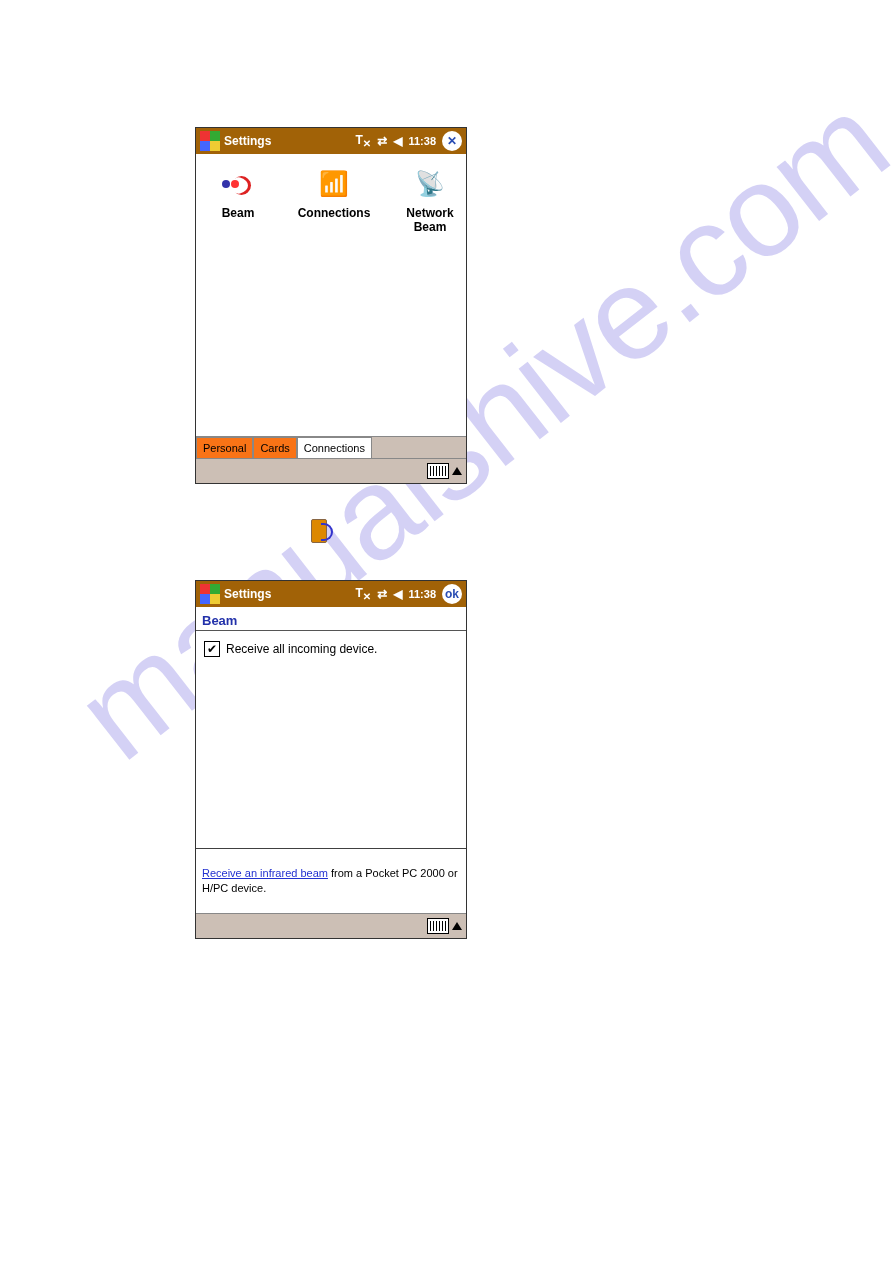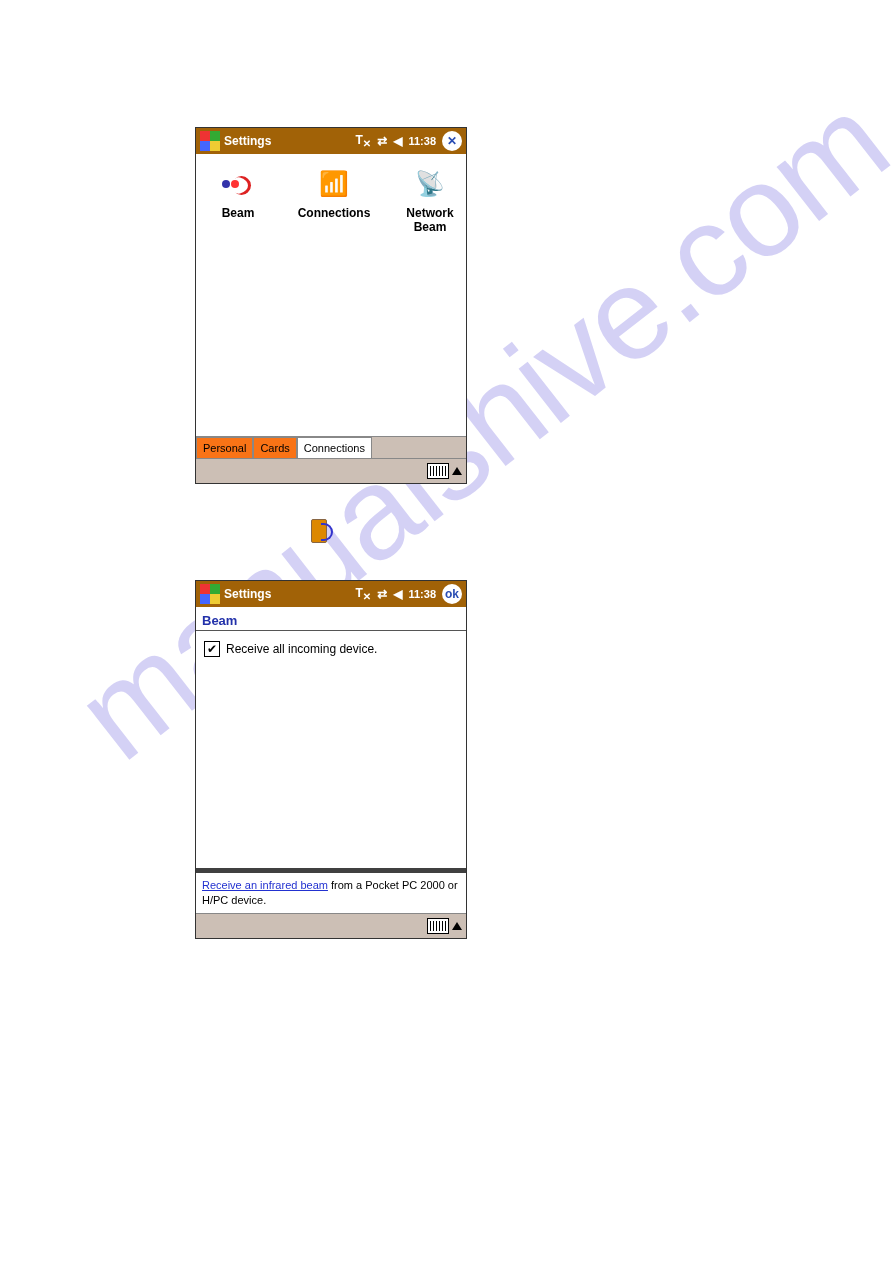--- a/index.html
+++ b/index.html
@@ -34,21 +34,21 @@
   .bottombar{position:absolute;bottom:0;left:0;right:0;height:24px;background:#ccbfb5;border-top:1px solid #888;display:flex;justify-content:flex-end;align-items:center;padding-right:4px;}
   .kbd{width:20px;height:14px;border:1px solid #000;background:#fff;display:inline-block;position:relative;}
   .kbd::after{content:"";position:absolute;inset:2px;background:repeating-linear-gradient(90deg,#000 0 1px,#fff 1px 3px),repeating-linear-gradient(0deg,#000 0 1px,transparent 1px 4px);}
   .uparr{width:0;height:0;border-left:5px solid transparent;border-right:5px solid transparent;border-bottom:8px solid #000;margin-left:3px;}
   .midicon{position:absolute;left:305px;top:517px;width:28px;height:28px;display:flex;align-items:center;justify-content:center;}
   .midicon .pda{width:14px;height:22px;border:1px solid #864;background:#d80;border-radius:2px;}
   .midicon .arc2{position:absolute;width:10px;height:14px;border:2px solid #33c;border-left:none;border-radius:0 10px 10px 0;left:16px;top:6px;}
   .subtitle{color:#2231aa;font-weight:bold;font-size:13px;padding:6px 6px 2px 6px;border-bottom:1px solid #555;}
   .check-row{display:flex;align-items:center;padding:10px 8px;font-size:12px;}
   .chk{width:14px;height:14px;border:1px solid #000;margin-right:6px;display:flex;align-items:center;justify-content:center;font-size:12px;line-height:1;}
-  .bottomnote{position:absolute;bottom:25px;left:0;right:0;border-top:5px solid #404040;padding:5px 6px;font-size:11px;line-height:1.35;}
+  .bottomnote{position:absolute;bottom:25px;left:0;right:0;border-top:1px solid #404040;padding:17px 6px;font-size:11px;line-height:1.35;}
   .linktxt{color:#2231d0;text-decoration:underline;}
 </style>
 </head>
 <body>
 
 <div class="page">
 
   <div class="watermark">manualshive.com</div>
 
   <div class="device dev1">

